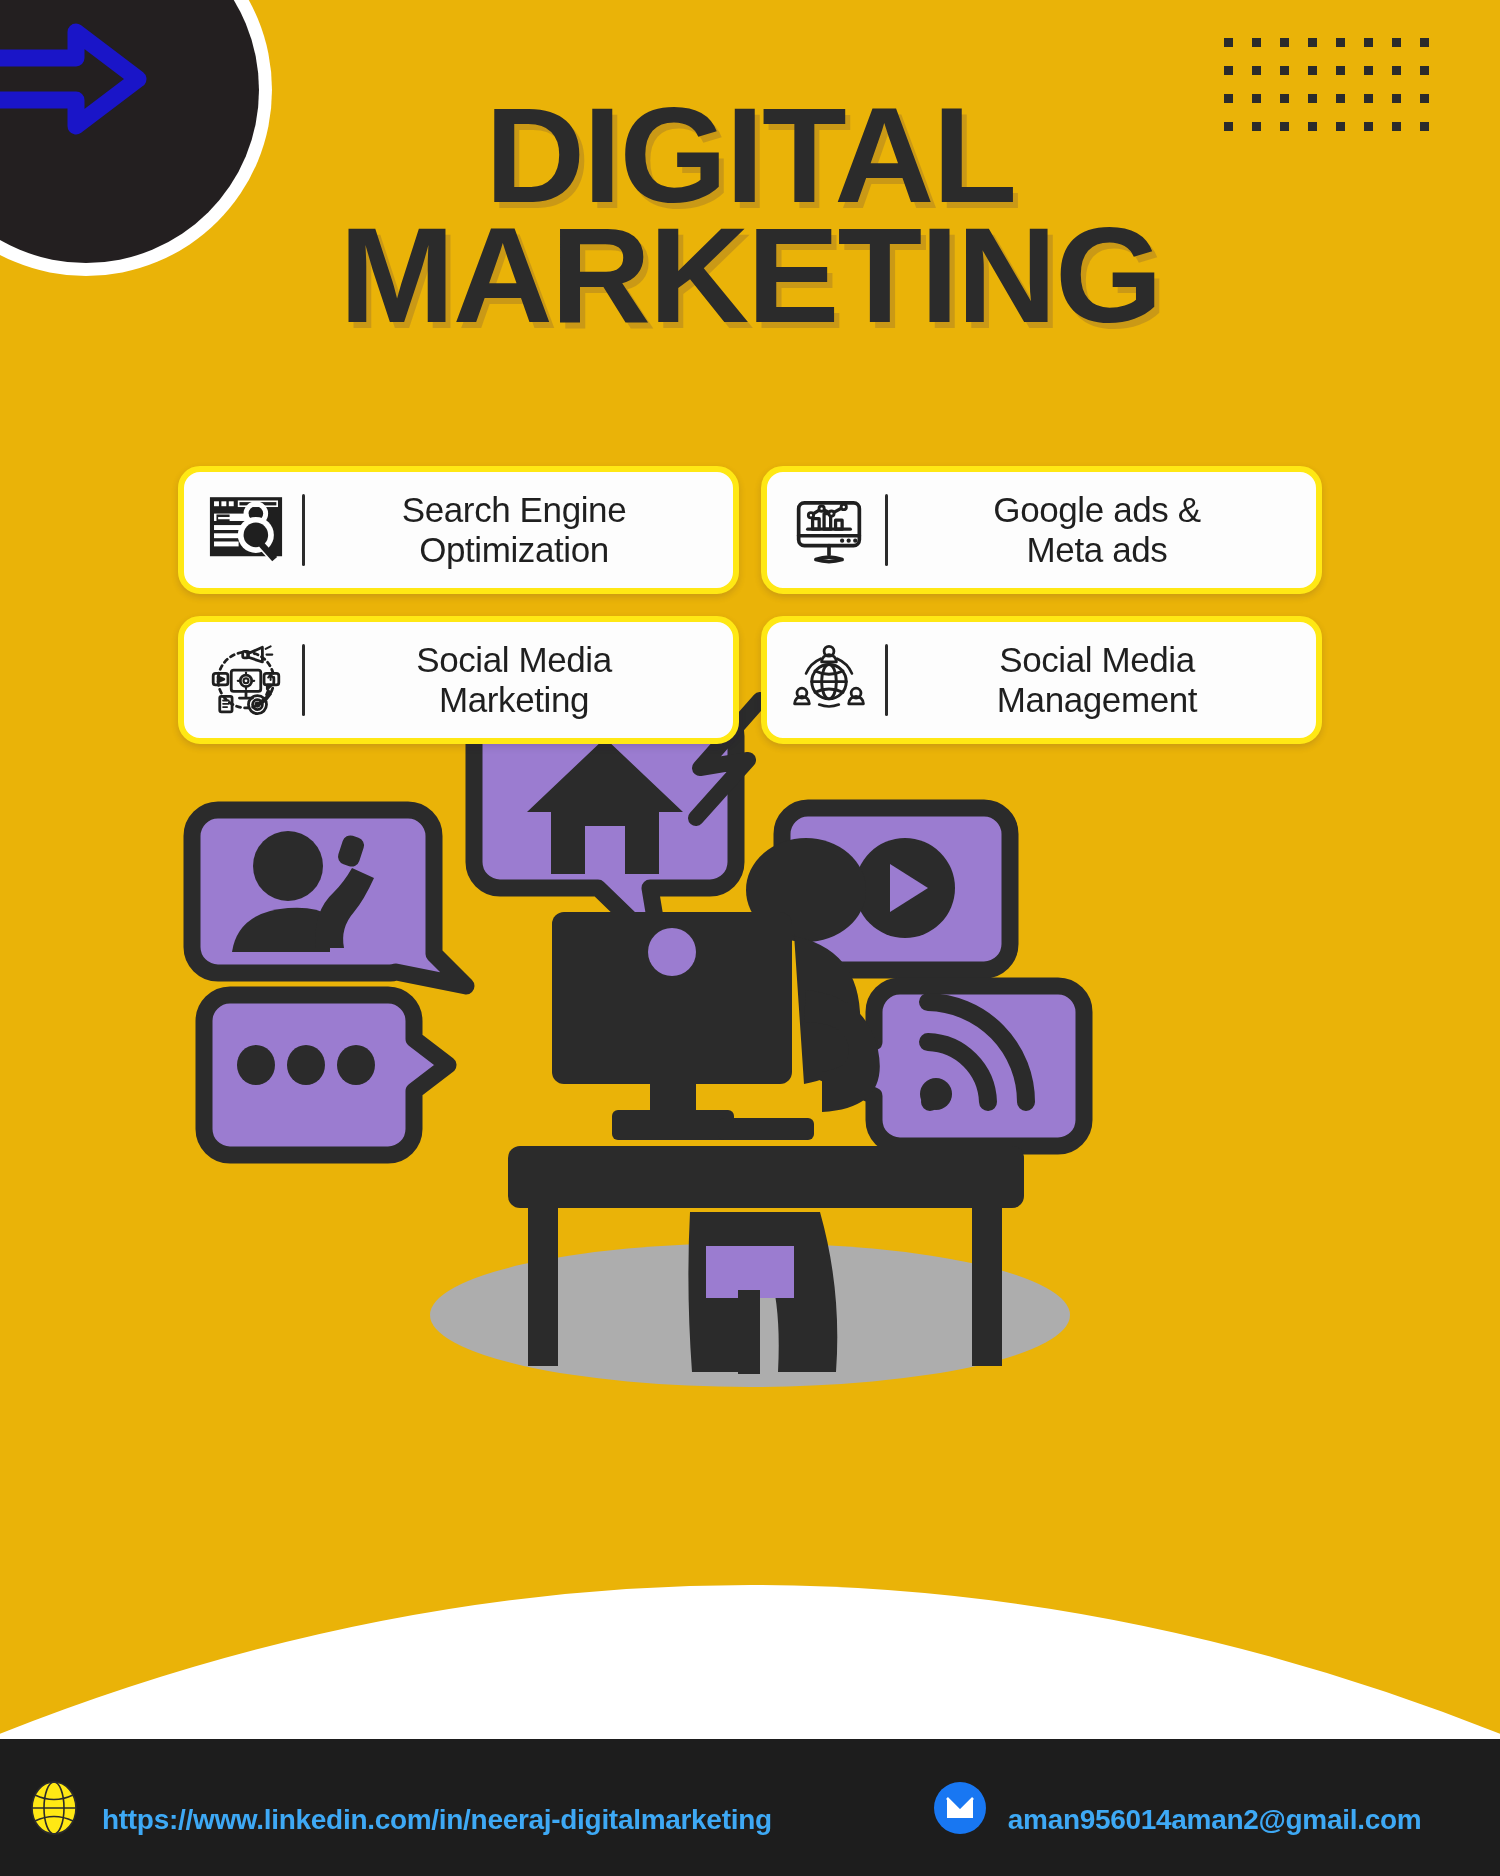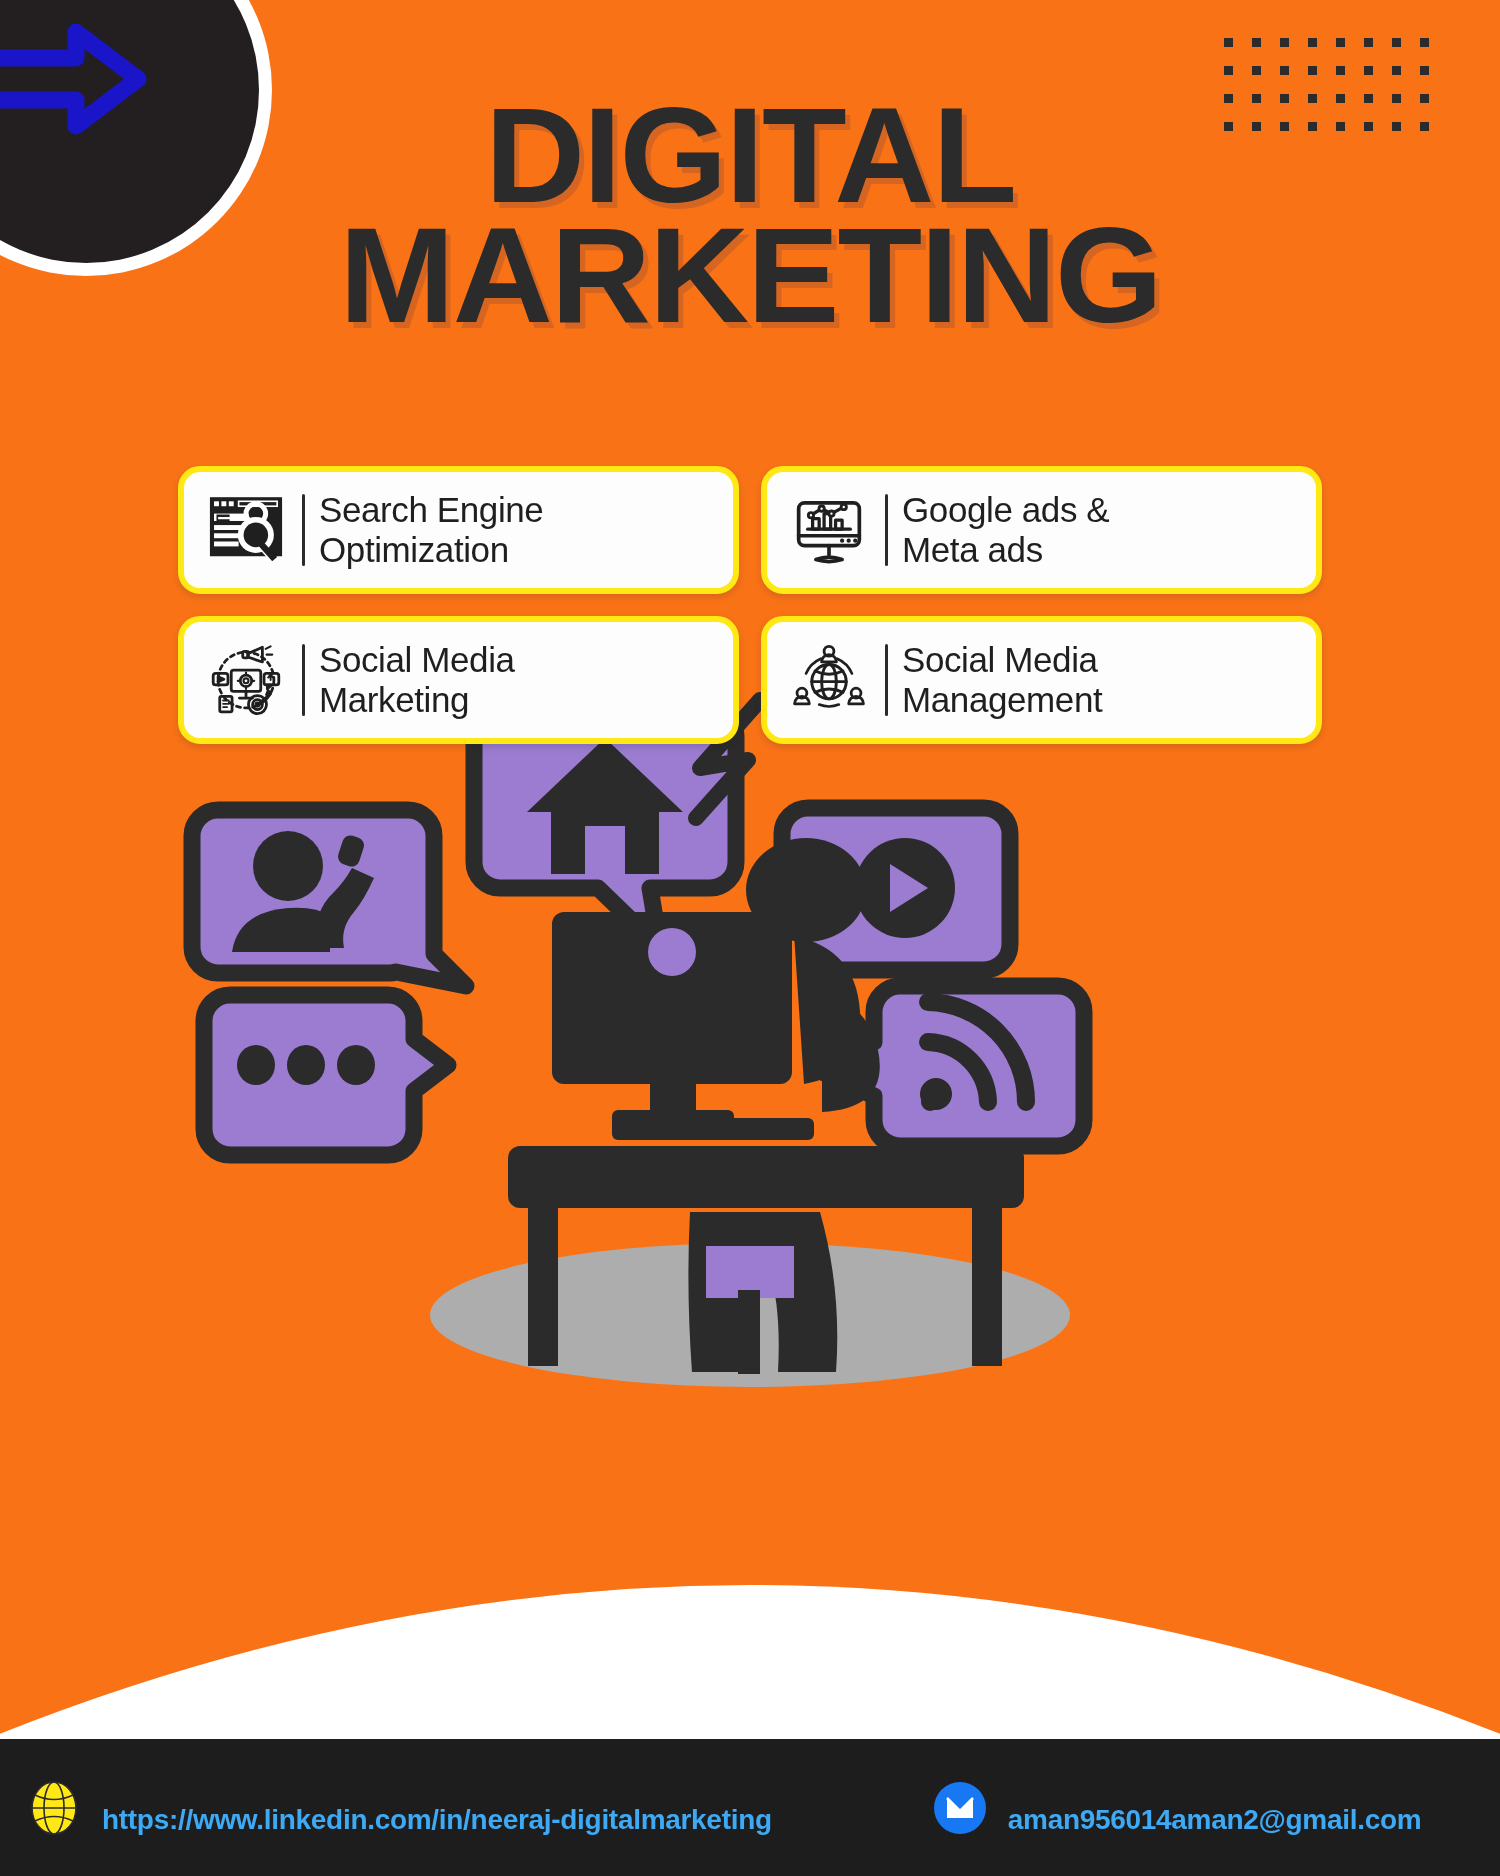--- a/index.html
+++ b/index.html
@@ -6,21 +6,21 @@
   html,body { width:1500px; height:1876px; }
   body {
     font-family:"Liberation Sans", sans-serif;
     background:#8f6dc4;
     position:relative;
     overflow:hidden;
   }
   #poster {
     position:absolute; inset:0;
     width:1500px; height:1876px;
-    background:#f97316;
+    background:#eab308;
     overflow:hidden;
   }
 
   
   .badge-ring {
     position:absolute; left:-100px; top:-96px;
     width:372px; height:372px; border-radius:50%;
     background:#ffffff;
   }
   .badge-disc {
@@ -84,21 +84,21 @@
     width:92px; min-width:92px; height:86px;
     display:flex; align-items:center; justify-content:center;
   }
   .card-icon svg { width:84px; height:82px; display:block; }
   .card-div {
     width:3px; height:72px; background:#2b2b2b;
     margin:0 14px 0 10px; border-radius:2px;
   }
   .card-label {
     flex:1;
-    text-align:left;
+    text-align:center;
     font-size:35px;
     line-height:1.14;
     color:#1f1f1f;
     letter-spacing:-0.4px;
     padding-right:8px;
     white-space:pre-line;
   }
 
   
   .illus { position:absolute; left:0; top:690px; width:1500px; height:1010px; }

